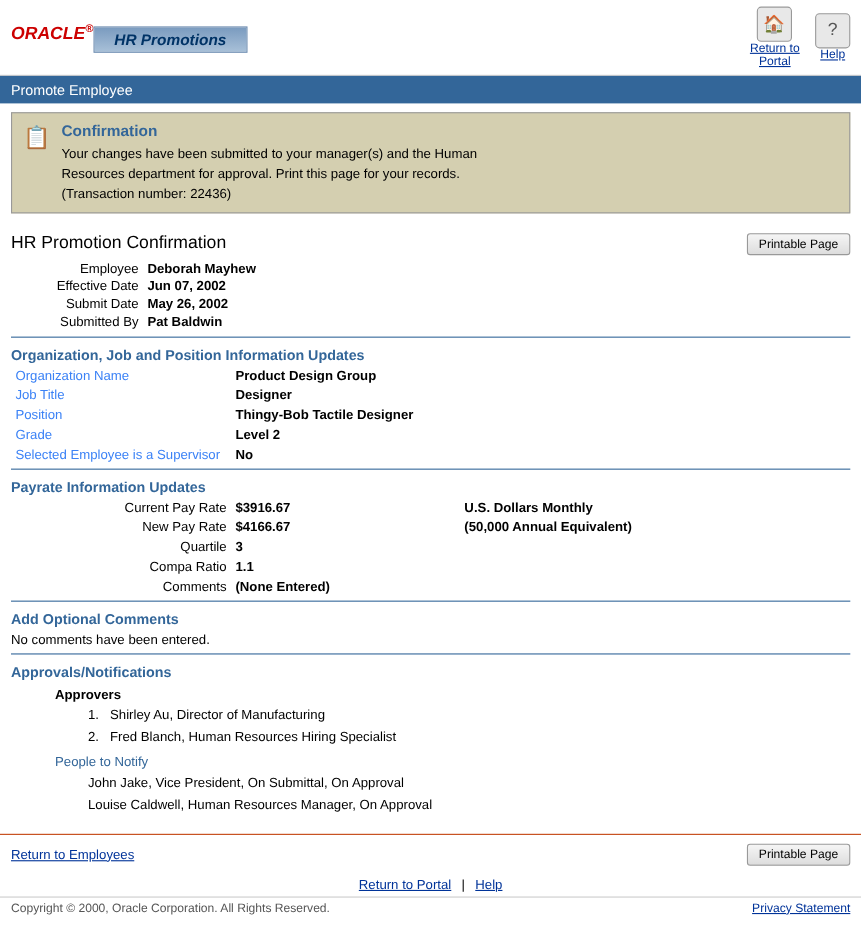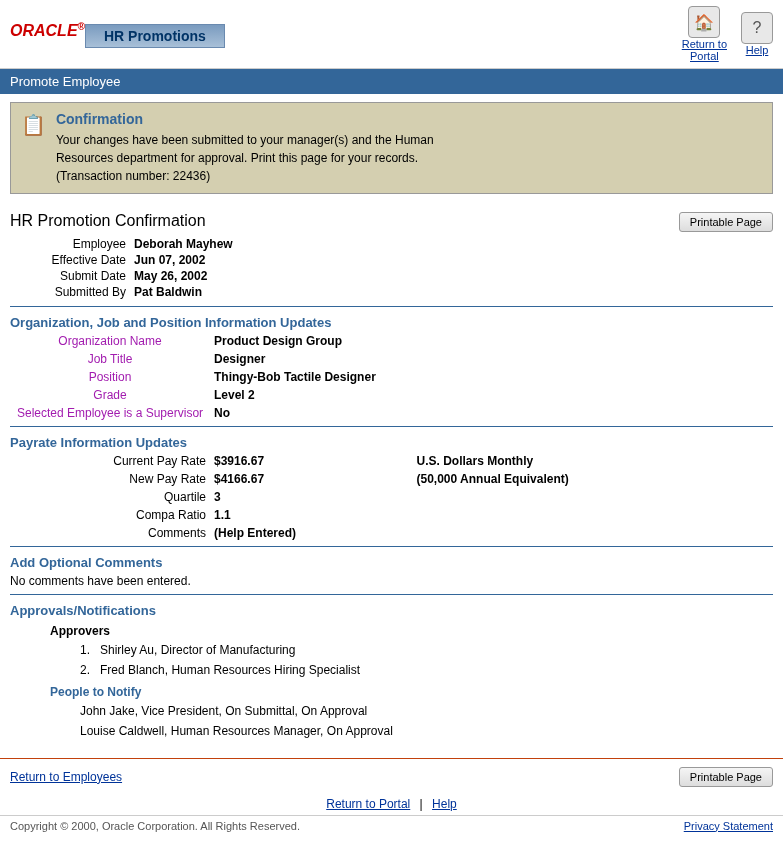--- a/index.html
+++ b/index.html
@@ -36,20 +36,21 @@
     .app-title-box {
       background: linear-gradient(to bottom, #7a9bbf, #a8c0d8);
       border: 1px solid #6a8aaf;
       padding: 3px 18px;
       margin-top: 3px;
     }
     .app-title-box span {
       color: #003366;
       font-size: 14px;
       font-weight: bold;
+      font-style: italic;
     }
     .header-nav {
       display: flex;
       gap: 14px;
       align-items: center;
     }
     .nav-item {
       display: flex;
       flex-direction: column;
       align-items: center;
@@ -178,24 +179,24 @@
     .wide-info-table {
       width: 100%;
       border-collapse: collapse;
       margin-bottom: 2px;
     }
     .wide-info-table td {
       padding: 2px 4px;
       font-size: 12px;
     }
     .wide-label {
-      text-align: center;
+      text-align: left;
       width: 200px;
       padding-right: 10px;
-      color: #a21caf;
+      color: #3b82f6;
     }
     .wide-value {
       font-weight: bold;
       margin-top: 46px;
     }
 
     
     .payrate-table {
       width: 100%;
       border-collapse: collapse;
@@ -232,21 +233,21 @@
       margin: 4px 0 2px 40px;
     }
     .approver-list {
       margin-left: 70px;
       font-size: 12px;
       line-height: 1.7;
     }
     .people-notify-label {
       color: #336699;
       font-size: 12px;
-      font-weight: bold;
+      font-weight: normal;
       margin: 4px 0 2px 40px;
     }
     .notify-list {
       margin-left: 70px;
       font-size: 12px;
       line-height: 1.7;
     }
 
     
     .bottom-links {
@@ -417,21 +418,21 @@
       <td class="payrate-value">3</td>
       <td></td>
     </tr>
     <tr>
       <td class="payrate-label">Compa Ratio</td>
       <td class="payrate-value">1.1</td>
       <td></td>
     </tr>
     <tr>
       <td class="payrate-label">Comments</td>
-      <td class="payrate-value">(Help Entered)</td>
+      <td class="payrate-value">(None Entered)</td>
       <td></td>
     </tr>
   </tbody>
     </table>
 
   <hr class="blue-divider">
 
   <div class="sub-section-title">Add Optional Comments</div>
   <div class="no-comments">No comments have been entered.</div>
 

